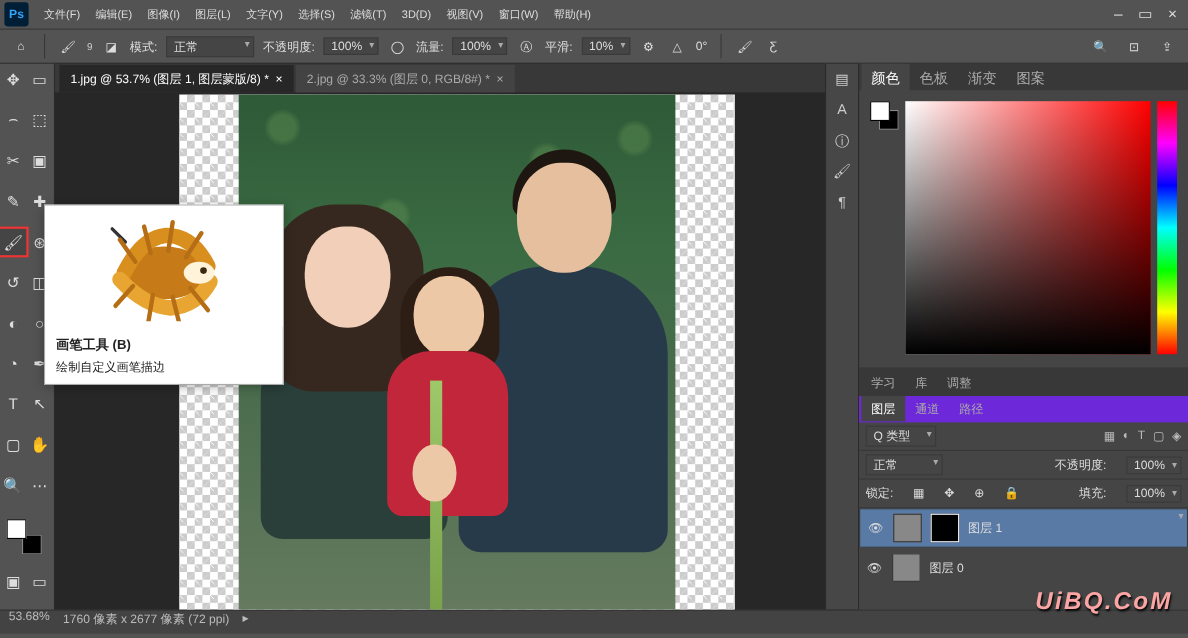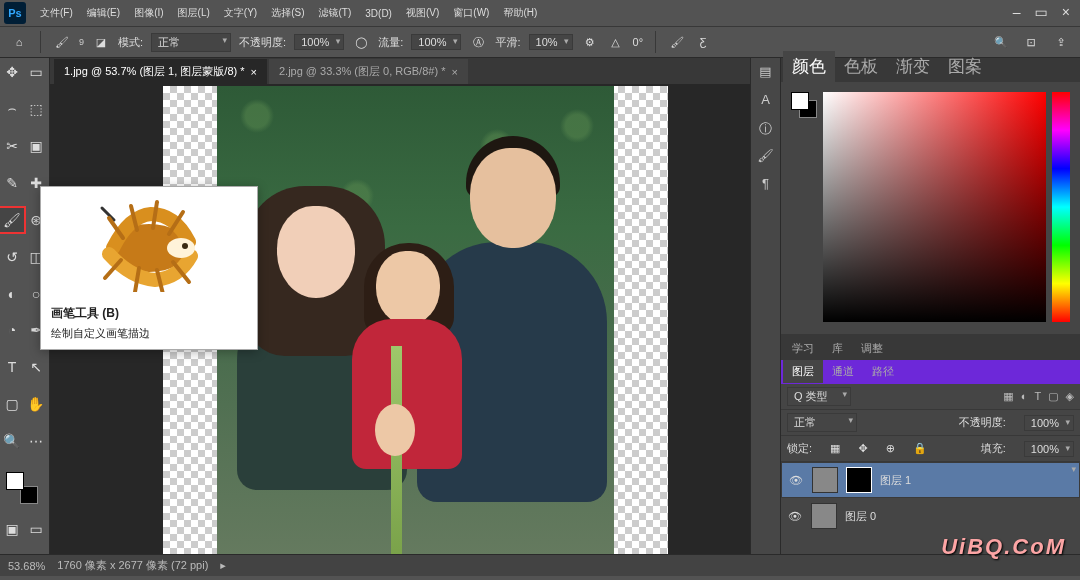--- a/index.html
+++ b/index.html
@@ -38,40 +38,40 @@
 .girl .body{width:110px;height:150px;background:#c1263a;border-radius:40px 40px 14px 14px;margin-top:-6px;margin-left:10px}
 .man{position:absolute;right:-8px;top:62px;width:210px;height:390px;z-index:2}
 .man .head{width:86px;height:100px;background:#e6c09e;border-radius:46% 46% 48% 48%;margin-left:58px;position:relative}
 .man .hair{position:absolute;width:94px;height:62px;background:#1e1711;border-radius:48px 48px 12px 12px;top:-12px;left:54px}
 .man .body{width:190px;height:260px;background:#263a4a;border-radius:80px 80px 20px 20px;margin-top:-6px;margin-left:5px}
 .hand{position:absolute;left:158px;top:318px;width:40px;height:52px;background:#edc8a6;border-radius:50%;z-index:5}
 .bamboo{position:absolute;left:174px;top:260px;width:11px;height:210px;background:linear-gradient(180deg,#9ec86a,#7aa24a);z-index:4}
 .midstrip{position:absolute;right:0;top:0;width:30px;height:100%;background:#474747;border-left:1px solid #2a2a2a;display:flex;flex-direction:column;align-items:center;padding-top:6px;gap:10px}
 .midstrip div{width:18px;height:18px;color:#ccc;font-size:13px;text-align:center}
 .panels{width:300px;background:#454545;border-left:1px solid #2a2a2a;display:flex;flex-direction:column}
-.ptabs{height:24px;background:#383838;display:flex;align-items:flex-end;padding-left:2px;font-size:17px}
+.ptabs{height:24px;background:#383838;display:flex;align-items:flex-start;padding-left:2px;font-size:13px}
 .ptab{padding:4px 9px;color:#aaa}
 .ptab.active{background:#454545;color:#fff}
 .colorpanel{height:252px;display:flex;padding:10px 10px 6px 10px;gap:6px}
 .colorpanel .chip{width:26px;height:26px;position:relative}
 .colorpanel .chip .f{position:absolute;width:18px;height:18px;background:#fff;border:1px solid #000;top:0;left:0}
 .colorpanel .chip .b{position:absolute;width:18px;height:18px;background:#000;border:1px solid #888;bottom:0;right:0}
 .satval{flex:1;height:230px;background:linear-gradient(to top,#000,transparent),linear-gradient(to right,#fff,red)}
 .hue{width:18px;height:230px;background:linear-gradient(to bottom,red,magenta,blue,cyan,lime,yellow,red)}
 .props{height:26px;background:#383838;display:flex;align-items:flex-end;padding-left:2px;font-size:11px}
 .layerpanel{flex:1;background:#454545;display:flex;flex-direction:column}
 .ltabs{height:24px;background:#6d28d9;display:flex;align-items:flex-start;padding-left:2px;font-size:11px}
 .lrow{height:26px;display:flex;align-items:center;padding:0 6px;gap:18px;border-bottom:1px solid #383838;font-size:11px}
 .lrow .opts{margin-left:auto;display:flex;gap:7px;color:#bbb}
 .layer-item{height:36px;display:flex;align-items:center;padding:0 6px;gap:8px;font-size:11px}
 .layer-item.sel{background:#5a7aa6}
 .eye{width:16px;text-align:center}
 .thumb{width:26px;height:26px;background:#888;border:1px solid #333}
 .thumb.mask{background:#000;border:1px solid #fff}
-.statusbar{height:22px;background:#434343;border-top:1px solid #2a2a2a;font-size:11px;display:flex;align-items:center;padding:0 8px;gap:12px;color:#bbb}
+.statusbar{height:22px;background:#434343;border-top:1px solid #2a2a2a;font-size:11px;display:flex;padding:0 8px;gap:12px;color:#bbb}
 .tooltip{position:absolute;left:40px;top:186px;width:218px;background:#fff;color:#222;border:1px solid #aaa;box-shadow:0 2px 10px rgba(0,0,0,.3);z-index:50;font-size:11px}
 .tooltip .img{height:110px;display:flex;align-items:center;justify-content:center;background:#fff}
 .tooltip .img svg{width:150px;height:100px}
 .tooltip .body{padding:8px 10px}
 .tooltip .title{font-weight:bold;margin-bottom:4px;font-size:12px}
 .tooltip .link{text-align:right;color:#0a66c2;padding:4px 10px 8px}
 .watermark{position:absolute;right:14px;bottom:20px;font-size:22px;font-weight:bold;font-style:italic;color:#fca5a5;text-shadow:1px 1px 2px #000;letter-spacing:2px}
 .topright{margin-left:auto;display:flex;gap:12px}
 </style>
 </head>

